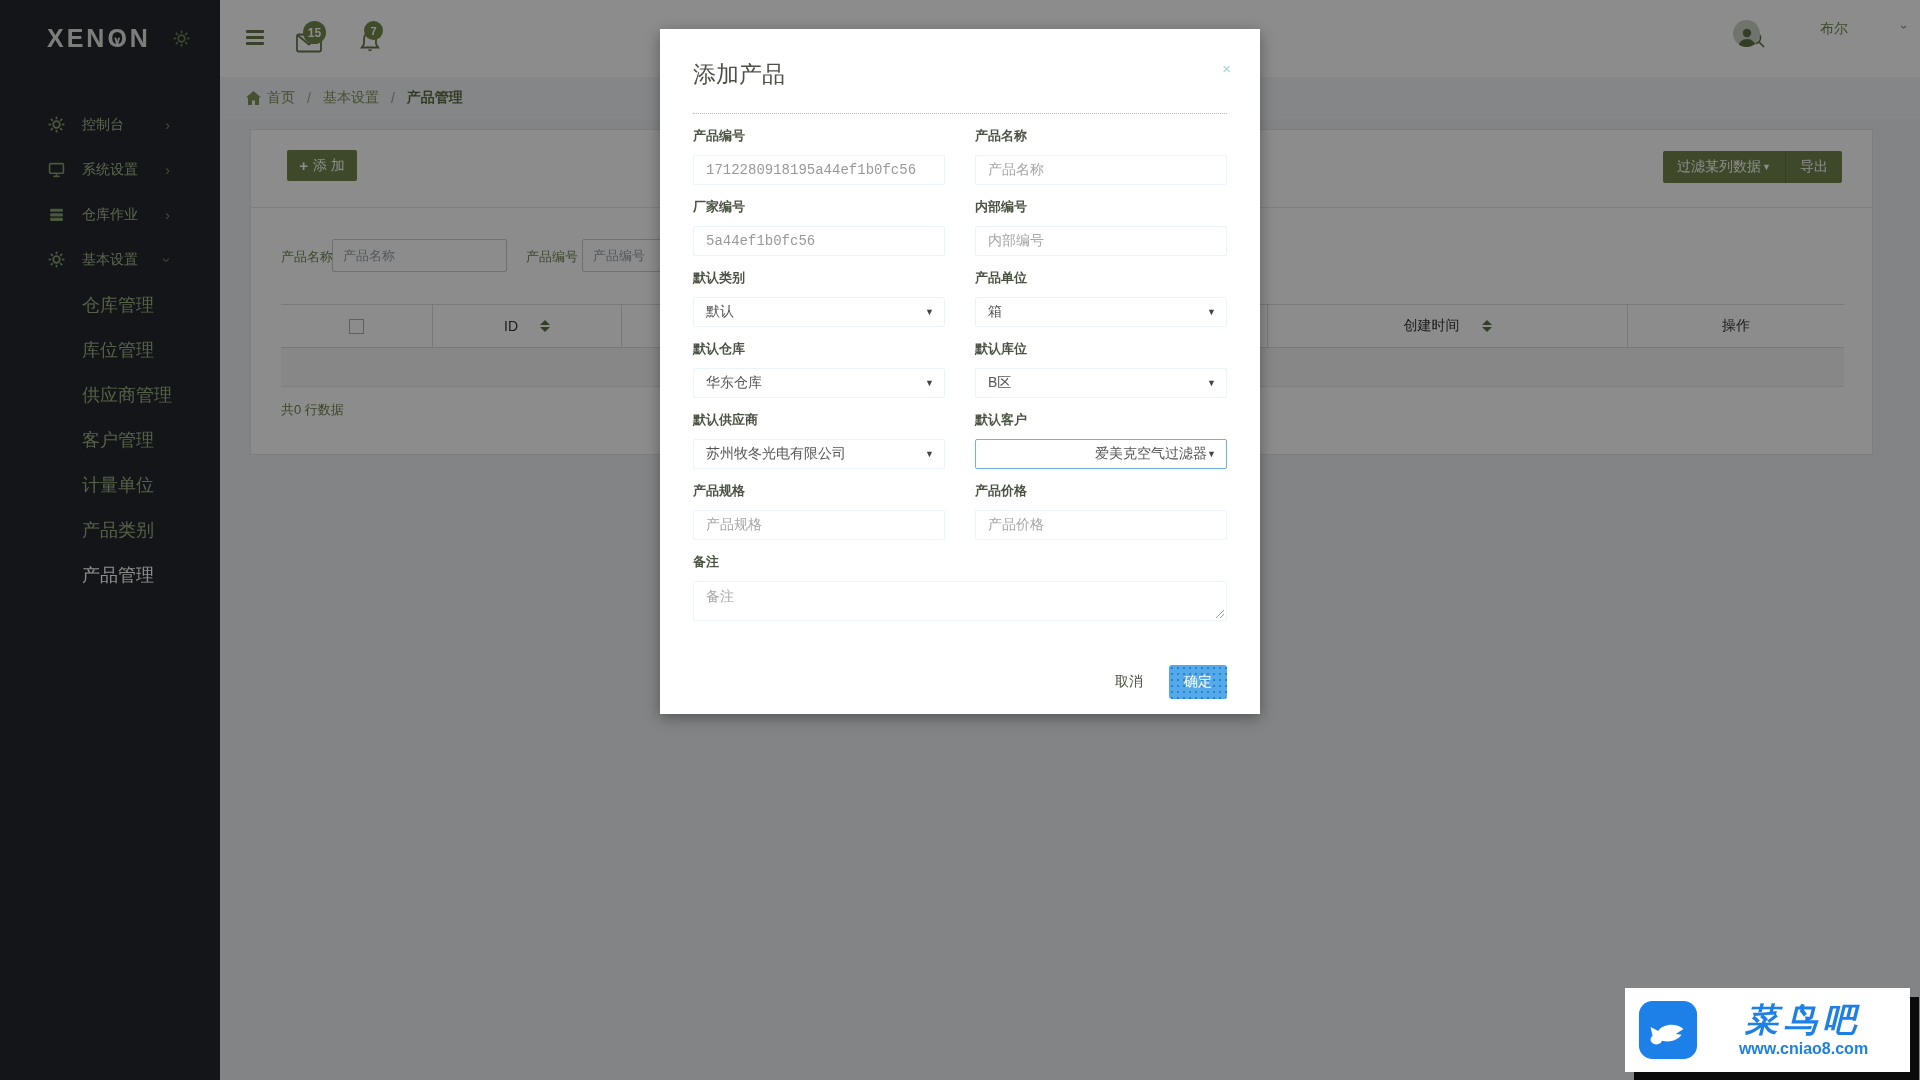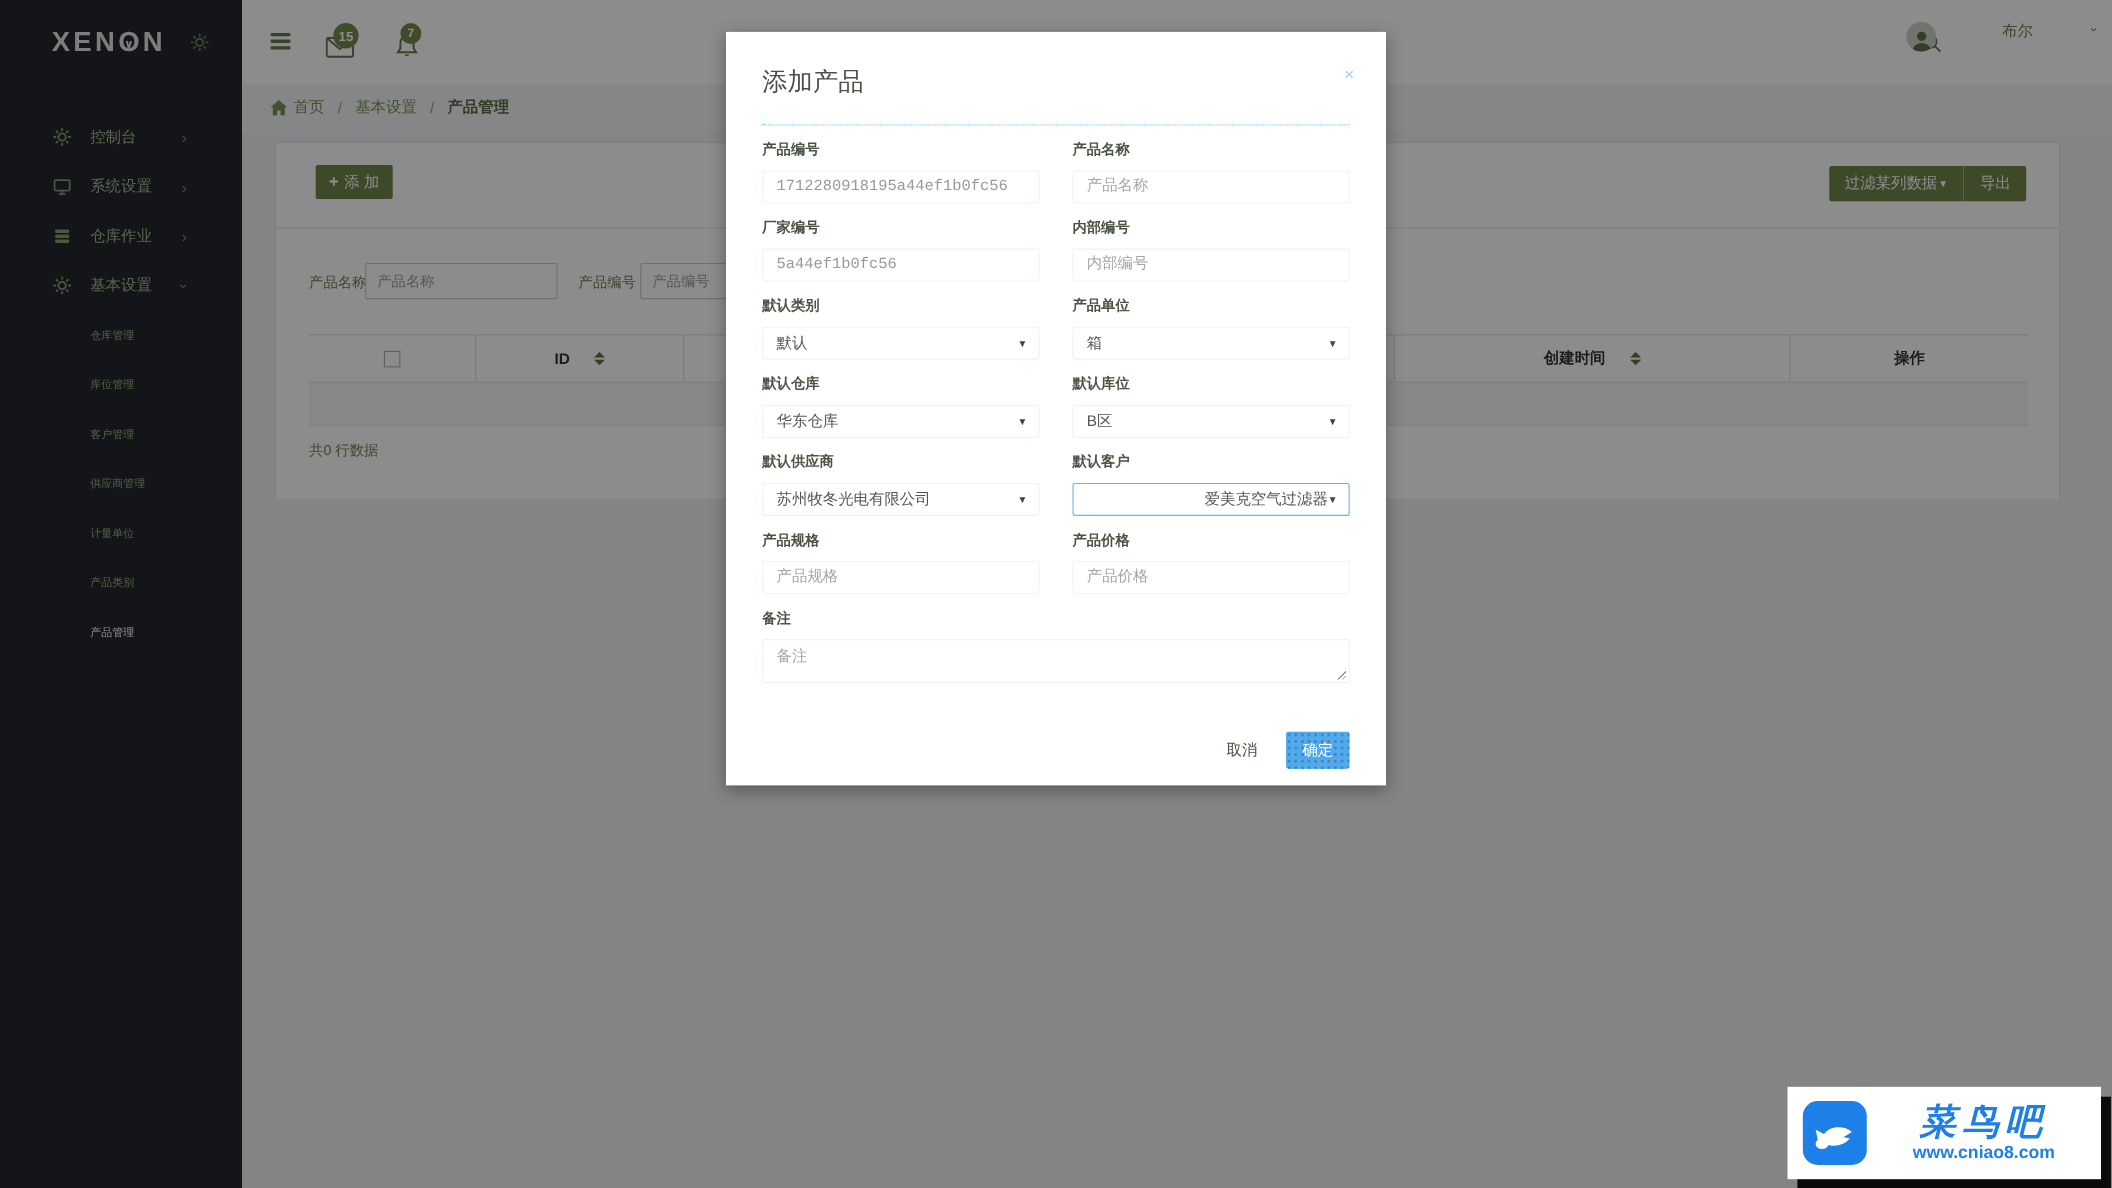--- a/index.html
+++ b/index.html
@@ -12,21 +12,21 @@
   .logo { color:#e3e5e1; font-size:25px; font-weight:bold; letter-spacing:3px; }
   .logo .logo-o { position:relative; display:inline-block; }
   .logo .logo-o .o-mark { position:absolute; left:50%; top:54%; transform:translate(-50%,-50%); font-size:11px; font-weight:bold; color:#e3e5e1; }
   .logo-gear { color:#6d8450; margin-left:22px; display:inline-flex; }
   .menu { margin-top:25px; }
   .menu-item { display:flex; align-items:center; height:45px; padding-left:48px; color:#a6bb8e; font-size:14px; cursor:pointer; }
   .menu-item .mi-icon { width:17px; height:17px; margin-right:17px; display:inline-flex; color:#8ba06f; }
   .menu-item .mi-label { flex:1; }
   .menu-item .mi-chevron { margin-right:50px; font-size:14px; color:#7e8f68; }
   .mi-chevron.down { display:inline-block; transform:rotate(90deg); }
-  .sub-item { height:45px; display:flex; align-items:center; padding-left:82px; color:#9cb181; font-size:10px; cursor:pointer; }
+  .sub-item { height:45px; display:flex; align-items:center; padding-left:82px; color:#9cb181; font-size:18px; cursor:pointer; }
   .sub-item.active { color:#ffffff; }
 
   
   .topbar { position:absolute; left:220px; top:0; width:1700px; height:77px; background:#ffffff; z-index:1; }
   .hamburger { position:absolute; left:26px; top:30px; width:18px; height:15px; display:flex; flex-direction:column; justify-content:space-between; cursor:pointer; }
   .hamburger i { display:block; height:3px; background:#64784c; border-radius:1px; }
   .top-icon { position:absolute; color:#64784c; cursor:pointer; }
   .badge { position:absolute; background:#75894e; color:#fff; border-radius:50%; display:flex; align-items:center; justify-content:center; font-weight:bold; }
   .badge.mail-badge { left:83px; top:21px; width:23px; height:23px; font-size:12px; }
   .badge.bell-badge { left:144px; top:21px; width:19px; height:19px; font-size:11px; }
@@ -59,21 +59,21 @@
   .filter-label { position:absolute; top:39px; font-size:13px; color:#6f8450; }
   .fl-name { left:30px; }
   .fl-code { left:275px; }
   .filter-input { position:absolute; top:30px; height:33px; border:1px solid #c8ccd0; border-radius:2px; padding:0 10px; font-size:13px; color:#555; font-family:inherit; }
   .fi-name { left:81px; width:175px; }
   .fi-code { left:331px; width:180px; }
   .filter-input::placeholder { color:#9aa0a6; }
 
   .grid-table { position:absolute; left:30px; top:174px; width:1563px; }
   .gt-header { display:flex; height:44px; border:1px solid #dddddd; border-left:none; border-right:none; }
-  .gt-header .cell { display:flex; align-items:center; justify-content:center; font-size:14px; font-weight:bold; color:#333; border-right:1px solid #dddddd; gap:22px; }
+  .gt-header .cell { display:flex; align-items:center; justify-content:center; font-size:14px; font-weight:normal; color:#333; border-right:1px solid #dddddd; gap:22px; }
   .gt-header .cell:last-child { border-right:none; }
   .c-check { width:152px; } .c-id { width:189px; } .c-mid { width:646px; } .c-created { width:360px; } .c-actions { width:216px; }
   .gt-checkbox { width:15px; height:15px; border:1px solid #b0b0b0; background:#fff; cursor:pointer; }
   .sort-icon { display:inline-flex; flex-direction:column; gap:2px; cursor:pointer; }
   .sort-icon i { display:block; width:0; height:0; border-left:5px solid transparent; border-right:5px solid transparent; }
   .sort-icon .tri-up { border-bottom:5px solid #5e7540; }
   .sort-icon .tri-down { border-top:5px solid #5e7540; }
   .gt-stripe { height:39px; background:#f6f6f6; border-bottom:1px solid #e8e8e8; }
   .gt-footer { margin-top:14px; font-size:13px; color:#6f8350; }
 
@@ -199,24 +199,24 @@
       <span class="mi-label">基本设置</span>
       <span class="mi-chevron down">›</span>
     </div>
     <div class="sub-item">
         <span>仓库管理</span>
       </div>
     <div class="sub-item">
         <span>库位管理</span>
       </div>
     <div class="sub-item">
+        <span>供应商管理</span>
+      </div>
+    <div class="sub-item">
         <span>客户管理</span>
-      </div>
-    <div class="sub-item">
-        <span>供应商管理</span>
       </div>
     <div class="sub-item">
         <span>计量单位</span>
       </div>
     <div class="sub-item">
         <span>产品类别</span>
       </div>
     <div class="sub-item active">
         <span>产品管理</span>
       </div>

